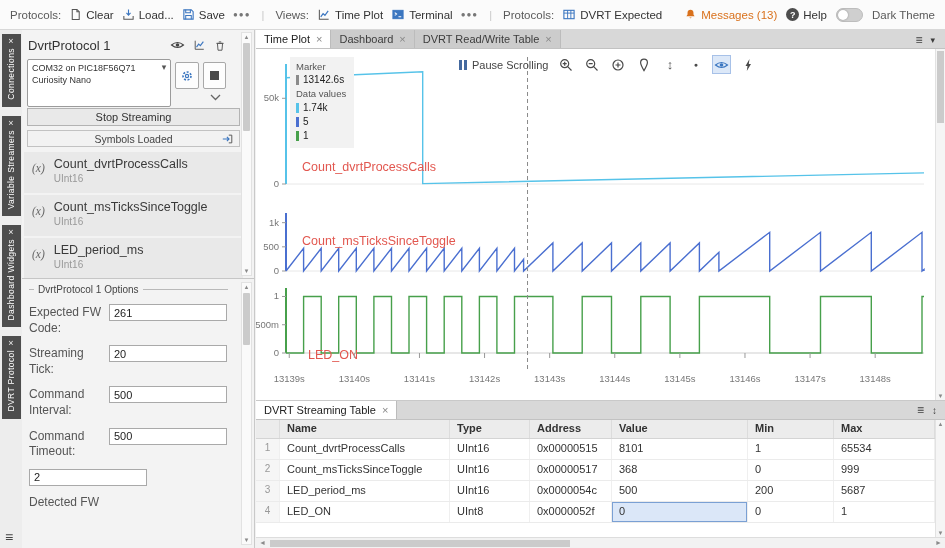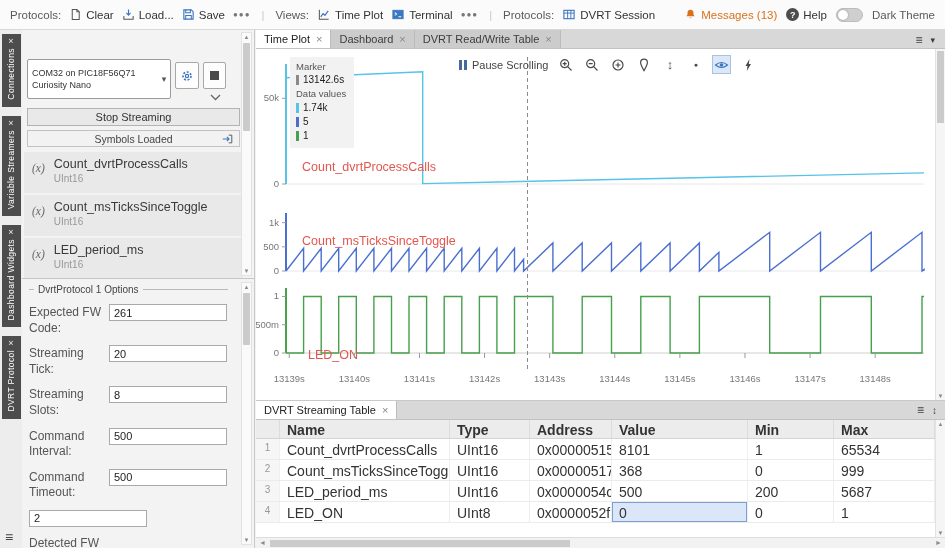--- a/index.html
+++ b/index.html
@@ -26,21 +26,21 @@
   .vtab-close{font-size:9px;line-height:9px;color:#ededed}
   .vtab-label{writing-mode:vertical-rl;transform:rotate(180deg);font-size:8.5px;letter-spacing:.4px;white-space:nowrap}
   #strip-menu{position:absolute;bottom:3px;left:5px;font-size:14px;color:#444;cursor:default}
 
   
   #left-panel{position:absolute;left:22px;top:30px;width:233px;bottom:0;background:#f3f3f3;border-right:1px solid #c9c9c9;overflow:hidden}
   .lp-header{position:absolute;left:6px;top:4px;right:28px;height:22px;display:flex;align-items:center}
   .lp-title{font-size:13px;color:#333}
   .lp-icons{margin-left:auto;display:flex;gap:8px;align-items:center}
   .device-row{position:absolute;left:5px;top:29px;right:28px;display:flex;gap:4px}
-  .device-select{width:148px;height:40px;background:#fff;border:1px solid #9b9b9b;border-radius:2px;display:flex;align-items:center;padding:2px 4px;gap:2px}
+  .device-select{width:148px;height:48px;background:#fff;border:1px solid #9b9b9b;border-radius:2px;display:flex;align-items:flex-start;padding:2px 4px;gap:2px}
   .dev-lines{font-size:9px;line-height:1.35;color:#333;flex:1;overflow:hidden;white-space:nowrap}
   .caret{color:#555;font-size:9px}
   .sq-btn{width:24px;height:27px;margin-top:3px;background:#fdfdfd;border:1px solid #a8a8a8;border-radius:2px;display:flex;align-items:center;justify-content:center}
   .stop-sq{width:9px;height:9px;background:#4a4a4a}
   .collapse-chevron{position:absolute;top:64px;left:188px;color:#666}
   #stop-streaming{position:absolute;left:5px;top:78px;width:213px;height:18px;background:#e9e9e9;border:1px solid #b3b3b3;font-family:inherit;font-size:11px;color:#333}
   #symbols-loaded{position:absolute;left:5px;top:100px;width:213px;height:17px;background:#f2f2f2;border:1px solid #c2c2c2;font-family:inherit;font-size:10.5px;color:#444;display:flex;align-items:center;justify-content:center;gap:0}
   #symbols-loaded .sym-icon{position:absolute;right:5px;top:2px}
   #var-list{position:absolute;left:2px;top:122px;width:219px;height:126px;overflow:hidden}
   .var-item{height:41px;background:#e9e9e9;margin-bottom:2px;display:flex;gap:9px;padding:5px 4px 0 8px;cursor:default}
@@ -92,21 +92,21 @@
 
   #plot-vscroll{position:absolute;right:0;top:0;width:10px;height:351px;background:#f5f5f5;border-left:1px solid #e2e2e2}
   #plot-vscroll .thumb{position:absolute;left:1px;top:2px;width:7px;height:72px;background:#cbcbcb}
   #plot-vscroll .arr{position:absolute;bottom:1px;left:0;right:0;text-align:center;font-size:6px;color:#8a8a8a}
 
   
   #table-panel{position:absolute;left:0;right:0;top:371px;bottom:0;background:#fff}
   #table-tabbar{top:0}
   .trow{display:flex;height:21px;border-bottom:1px solid #ebebeb;background:#fff}
   .thead{height:19px;border-bottom:1px solid #d4d4d4}
-  .tcell{padding:3px 7px;border-right:1px solid #efefef;font-size:14px;white-space:nowrap;overflow:hidden;color:#333}
+  .tcell{padding:3px 7px;border-right:1px solid #efefef;font-size:11px;white-space:nowrap;overflow:hidden;color:#333}
   .thead .tcell{background:#ececec;font-weight:bold;color:#333;border-right:1px solid #dcdcdc;padding-top:2px}
   .c-num{width:24px;flex:none;background:#f6f6f6;color:#999;text-align:center;padding-left:0;padding-right:0;font-size:10px}
   .c-name{width:170px;flex:none}
   .c-type{width:80px;flex:none}
   .c-addr{width:82px;flex:none}
   .c-val{width:136px;flex:none}
   .c-min{width:86px;flex:none}
   .c-max{flex:1}
   .c-val.selected{background:#dbe7f8;box-shadow:inset 0 0 0 1px #7aa0d4}
   #table-body{position:absolute;top:38px;left:0;right:10px}
@@ -167,21 +167,21 @@
     </button>
     <span class="tb-more">●●●</span>
     <span class="tb-sep">|</span>
 
     <span class="tb-label">Protocols:</span>
     <button class="tb-btn">
       <svg class="icon" width="14" height="13" viewBox="0 0 14 14">
           <rect x="1.5" y="2.5" width="11" height="9" fill="none" stroke="#3b76c0" stroke-width="1.2"></rect>
           <path d="M1.5 5.5h11M5.5 2.5v9M9 2.5v9" stroke="#3b76c0" stroke-width="1"></path>
         </svg>
-      <span>DVRT Session</span>
+      <span>DVRT Expected</span>
     </button>
 
     <div class="tb-right">
       <button class="tb-btn messages">
         <svg class="icon" width="13" height="13" viewBox="0 0 14 14">
             <path d="M7 1.8c-1.9 0-3.2 1.4-3.2 3.3V7L2.6 9h8.8L10.2 7V5.1c0-1.9-1.3-3.3-3.2-3.3z" fill="#d9711c"></path>
             <path d="M5.8 10.2a1.3 1.3 0 0 0 2.4 0z" fill="#d9711c"></path>
           </svg>
         <span>Messages (13)</span>
       </button>
@@ -216,20 +216,37 @@
 
         <div class="vtab">
           <span class="vtab-close">×</span>
           <span class="vtab-label">DVRT Protocol</span>
         </div>
       </div>
     <span id="strip-menu">≡</span>
   </nav>
 
   <aside id="left-panel">
+    <div class="lp-header">
+      <span class="lp-title">DvrtProtocol 1</span>
+      <span class="lp-icons">
+        <svg class="icon" width="15" height="12" viewBox="0 0 15 12">
+            <path d="M1.5 6Q7.5 1 13.5 6 7.5 11 1.5 6Z" fill="none" stroke="#444" stroke-width="1.1"></path>
+            <circle cx="7.5" cy="6" r="1.8" fill="#444"></circle>
+          </svg>
+        <svg class="icon" width="13" height="12" viewBox="0 0 14 14">
+            <path d="M2 2v10h10" fill="none" stroke="#555" stroke-width="1.1"></path>
+            <path d="M3.5 9.5 6 6l2 1.8L11.5 3" fill="none" stroke="#3b76c0" stroke-width="1.3"></path>
+          </svg>
+        <svg class="icon" width="12" height="13" viewBox="0 0 14 14">
+            <path d="M4 4.5h6l-.7 8H4.7z" fill="none" stroke="#555" stroke-width="1.1"></path>
+            <path d="M2.8 4.5h8.4M5.6 2.8h2.8" fill="none" stroke="#555" stroke-width="1.1"></path>
+          </svg>
+      </span>
+    </div>
     <div class="device-row">
       <div class="device-select">
         <div class="dev-lines">
           <div>COM32 on PIC18F56Q71</div>
           <div>Curiosity Nano</div>
         </div>
         <span class="caret">▾</span>
       </div>
       <button class="sq-btn">
         <svg class="icon" width="14" height="14" viewBox="0 0 14 14">
@@ -290,24 +307,20 @@
           <div class="opt-row">
             <label class="opt-label">Expected FW Code:</label>
             <input class="opt-input" value="261" style="">
           </div>
 
           <div class="opt-row">
             <label class="opt-label">Streaming Tick:</label>
             <input class="opt-input" value="20" style="">
           </div>
 
-          <div class="opt-row">
-            <label class="opt-label">Streaming Slots:</label>
-            <input class="opt-input" value="8" style="">
-          </div>
 
           <div class="opt-row">
             <label class="opt-label">Command Interval:</label>
             <input class="opt-input" value="500" style="">
           </div>
 
           <div class="opt-row">
             <label class="opt-label">Command Timeout:</label>
             <input class="opt-input" value="500" style="">
           </div>

